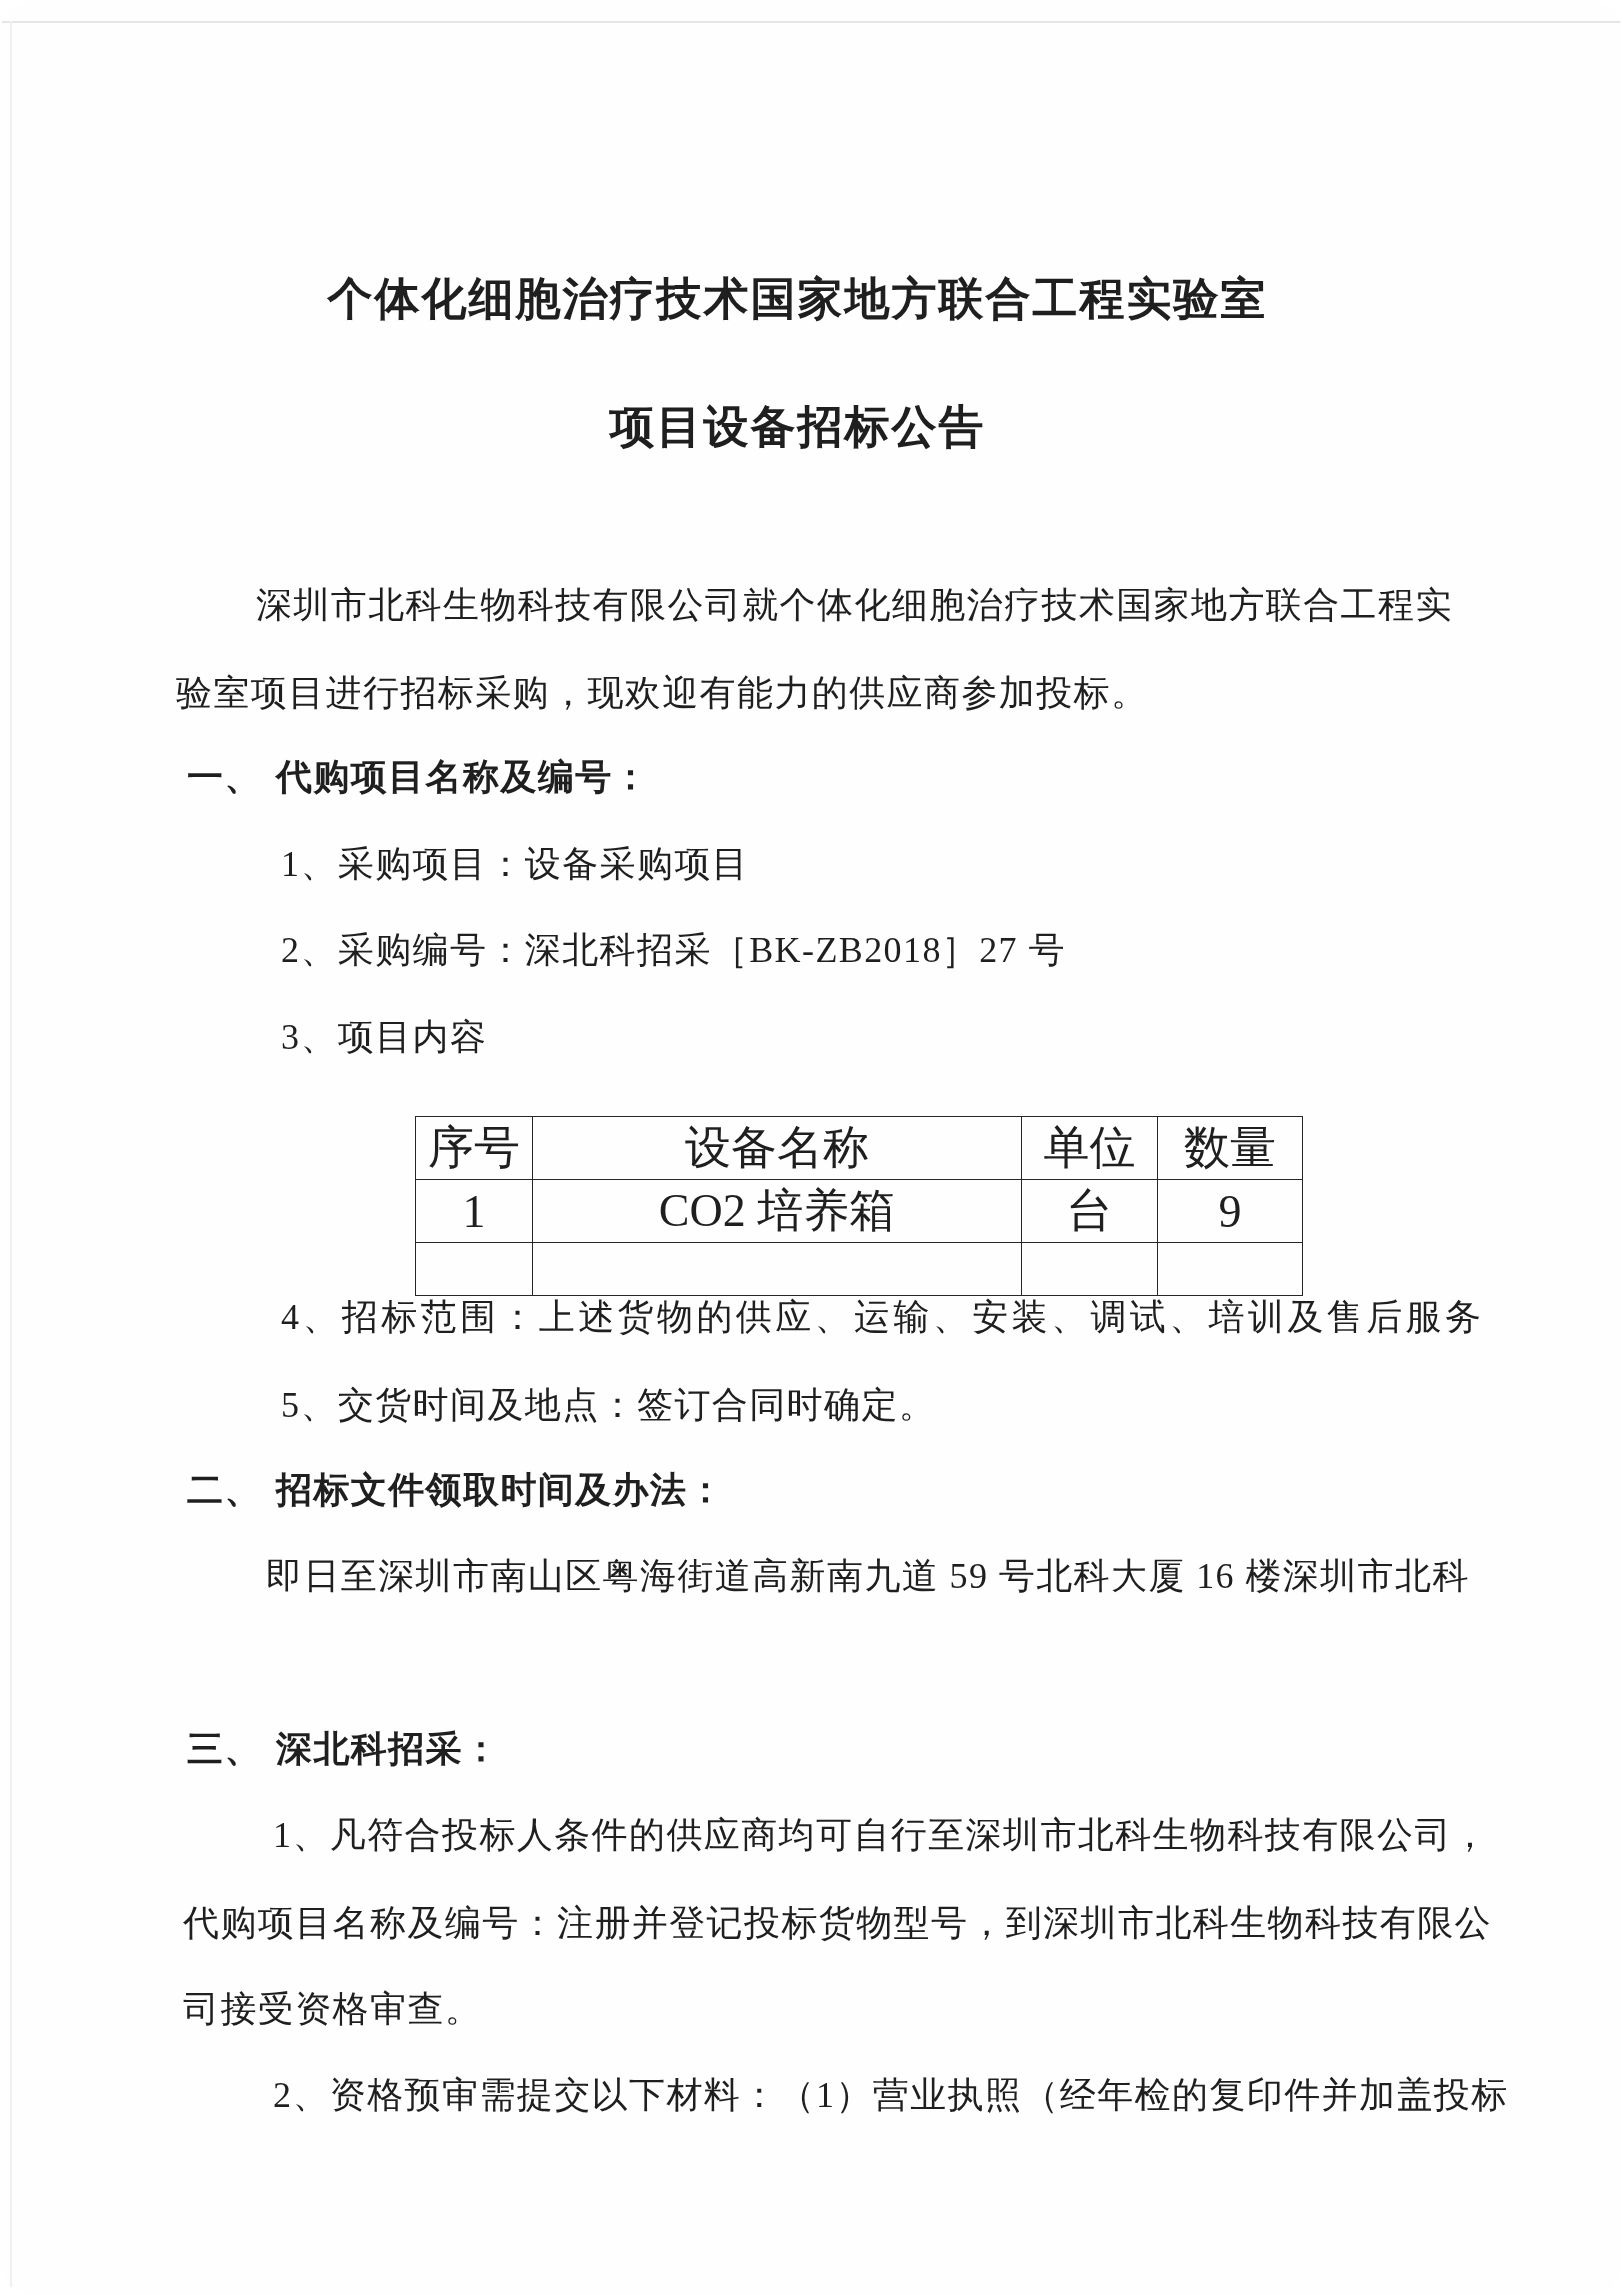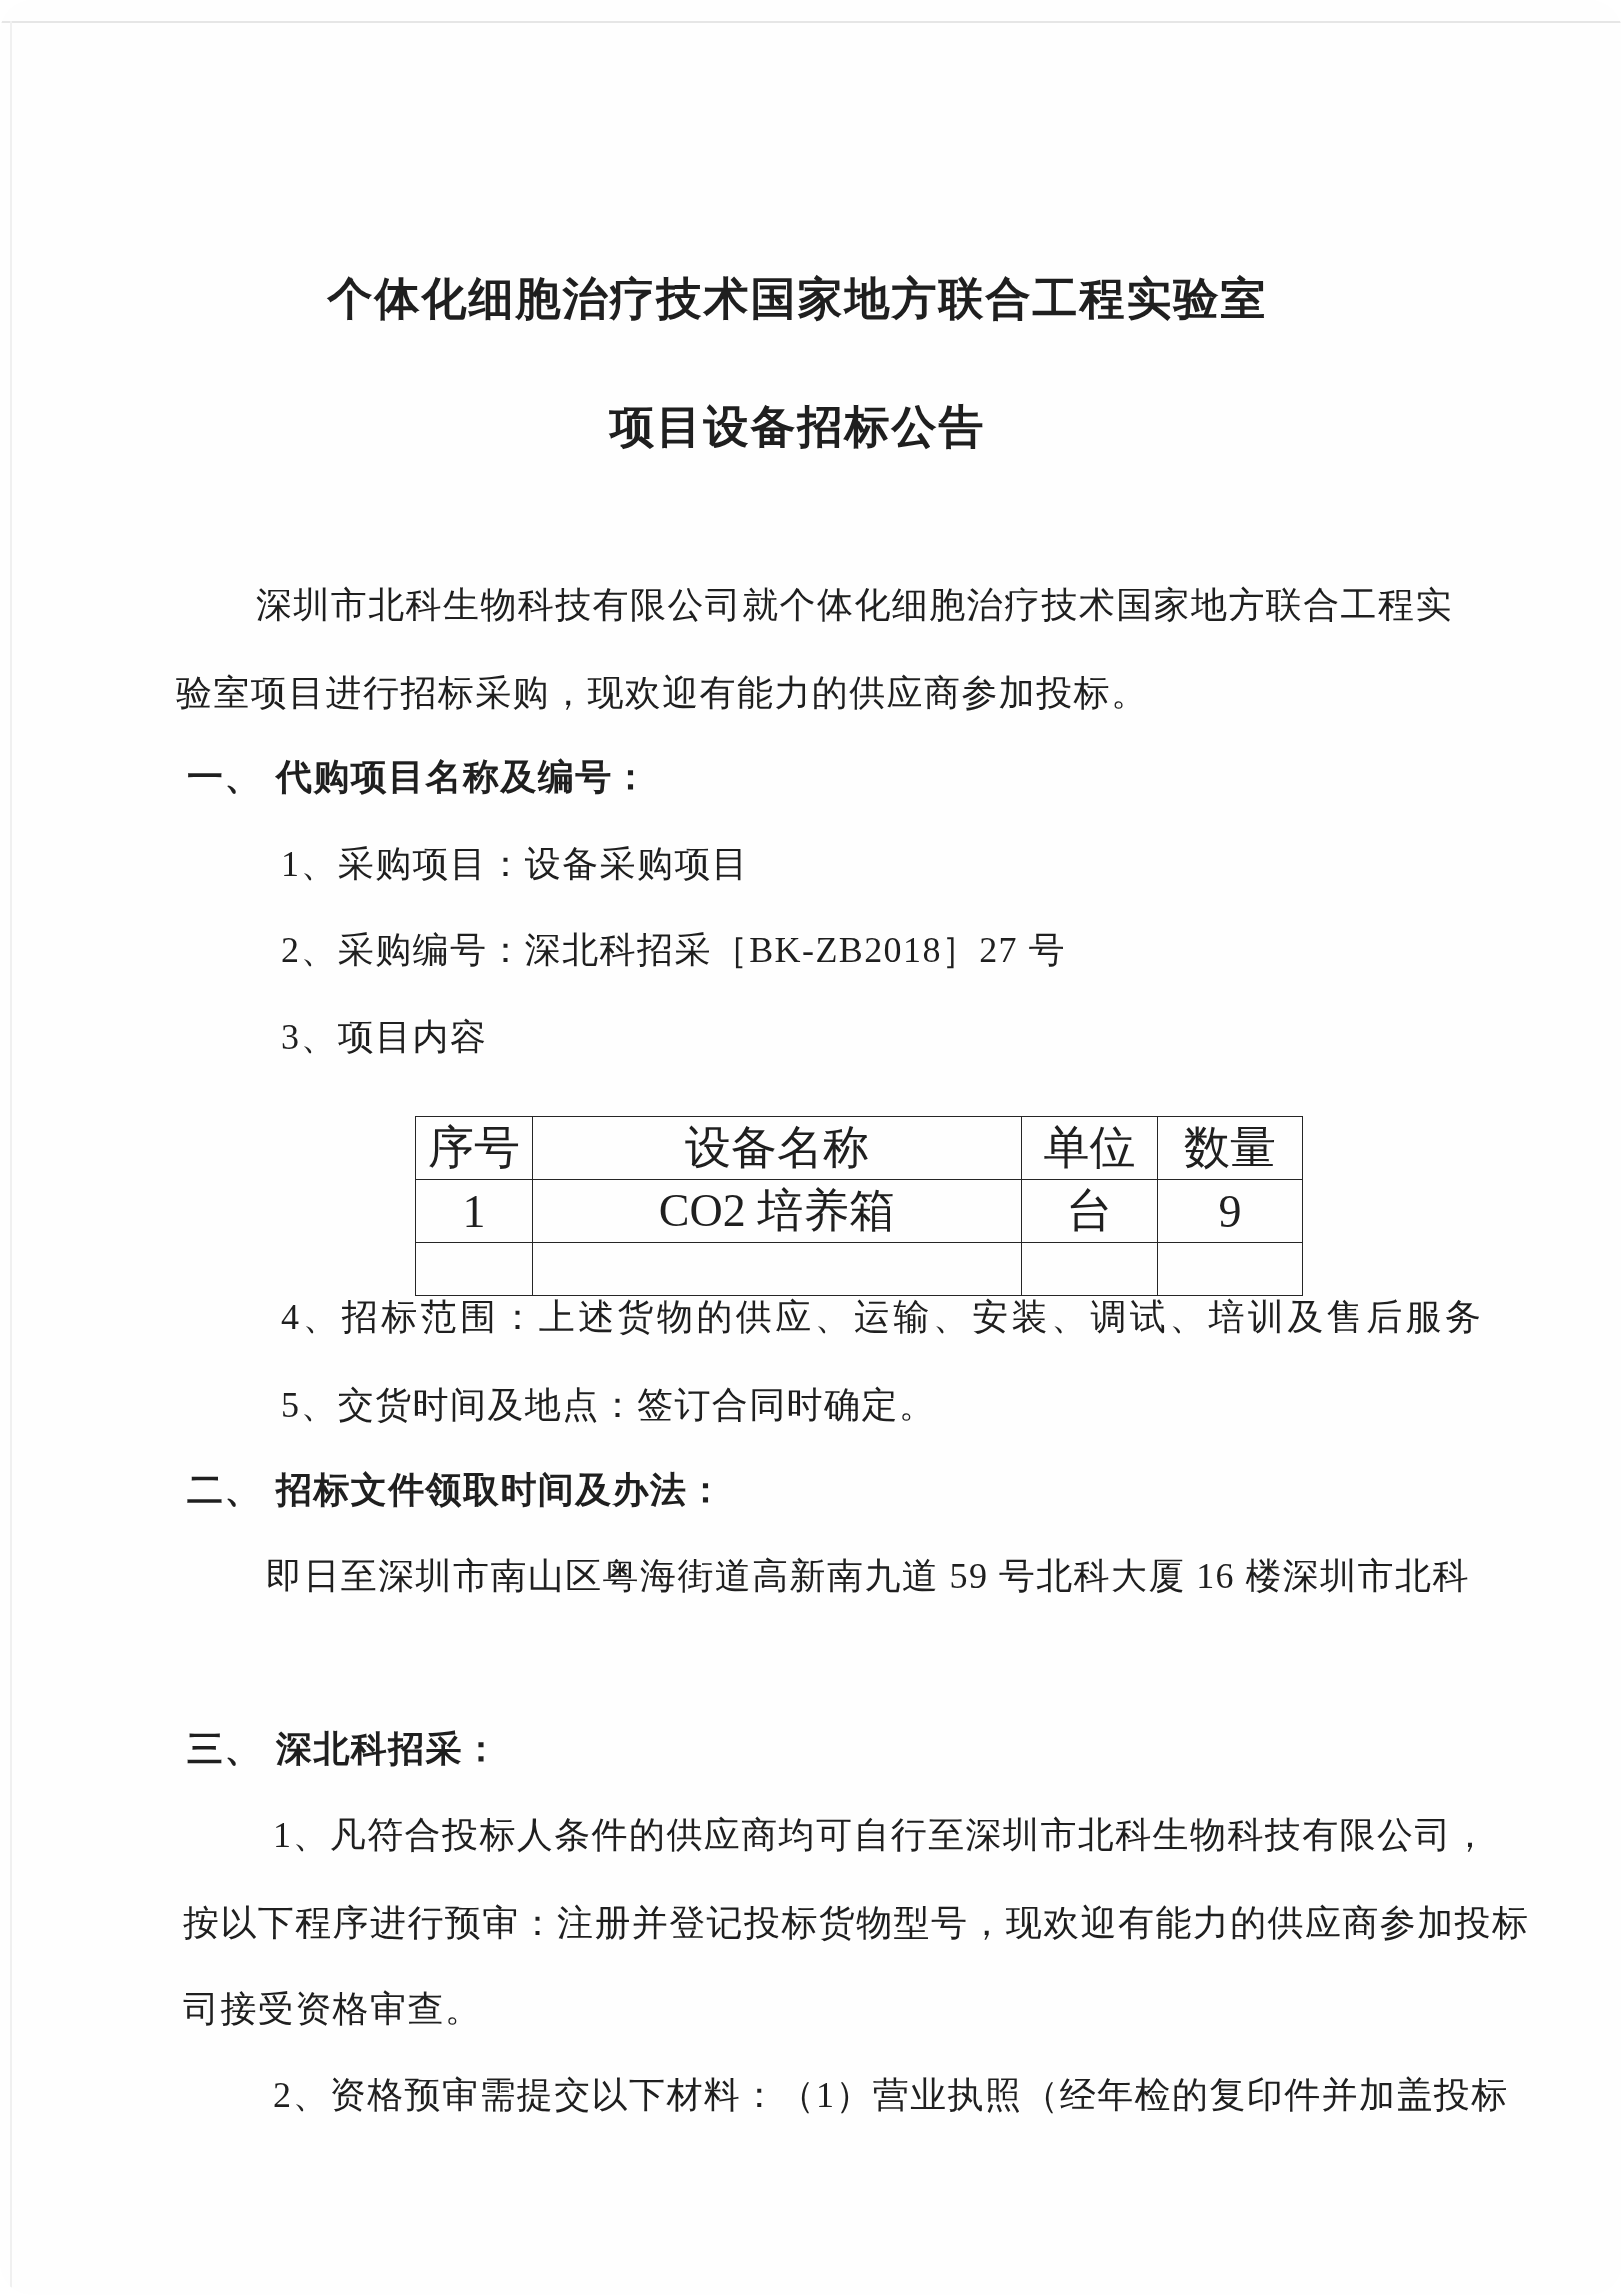--- a/index.html
+++ b/index.html
@@ -116,18 +116,18 @@
     <span class="sec-num">二、</span><span>招标文件领取时间及办法：</span>
   </div>
 
   <div class="line" style="left:266px;top:1552px">即日至深圳市南山区粤海街道高新南九道 59 号北科大厦 16 楼深圳市北科</div>
 
   <div class="line sec-heading" style="left:179px;top:1725px">
     <span class="sec-num">三、</span><span>深北科招采：</span>
   </div>
 
   <div class="line" style="left:273px;top:1811px">1、凡符合投标人条件的供应商均可自行至深圳市北科生物科技有限公司，</div>
-  <div class="line" style="left:183px;top:1899px">按以下程序进行预审：注册并登记投标货物型号，现欢迎有能力的供应商参加投标</div>
+  <div class="line" style="left:183px;top:1899px">代购项目名称及编号：注册并登记投标货物型号，到深圳市北科生物科技有限公</div>
   <div class="line" style="left:183px;top:1985px">司接受资格审查。</div>
   <div class="line" style="left:273px;top:2071px">2、资格预审需提交以下材料：（1）营业执照（经年检的复印件并加盖投标</div>
 
 </div>
 
 
 </body></html>

